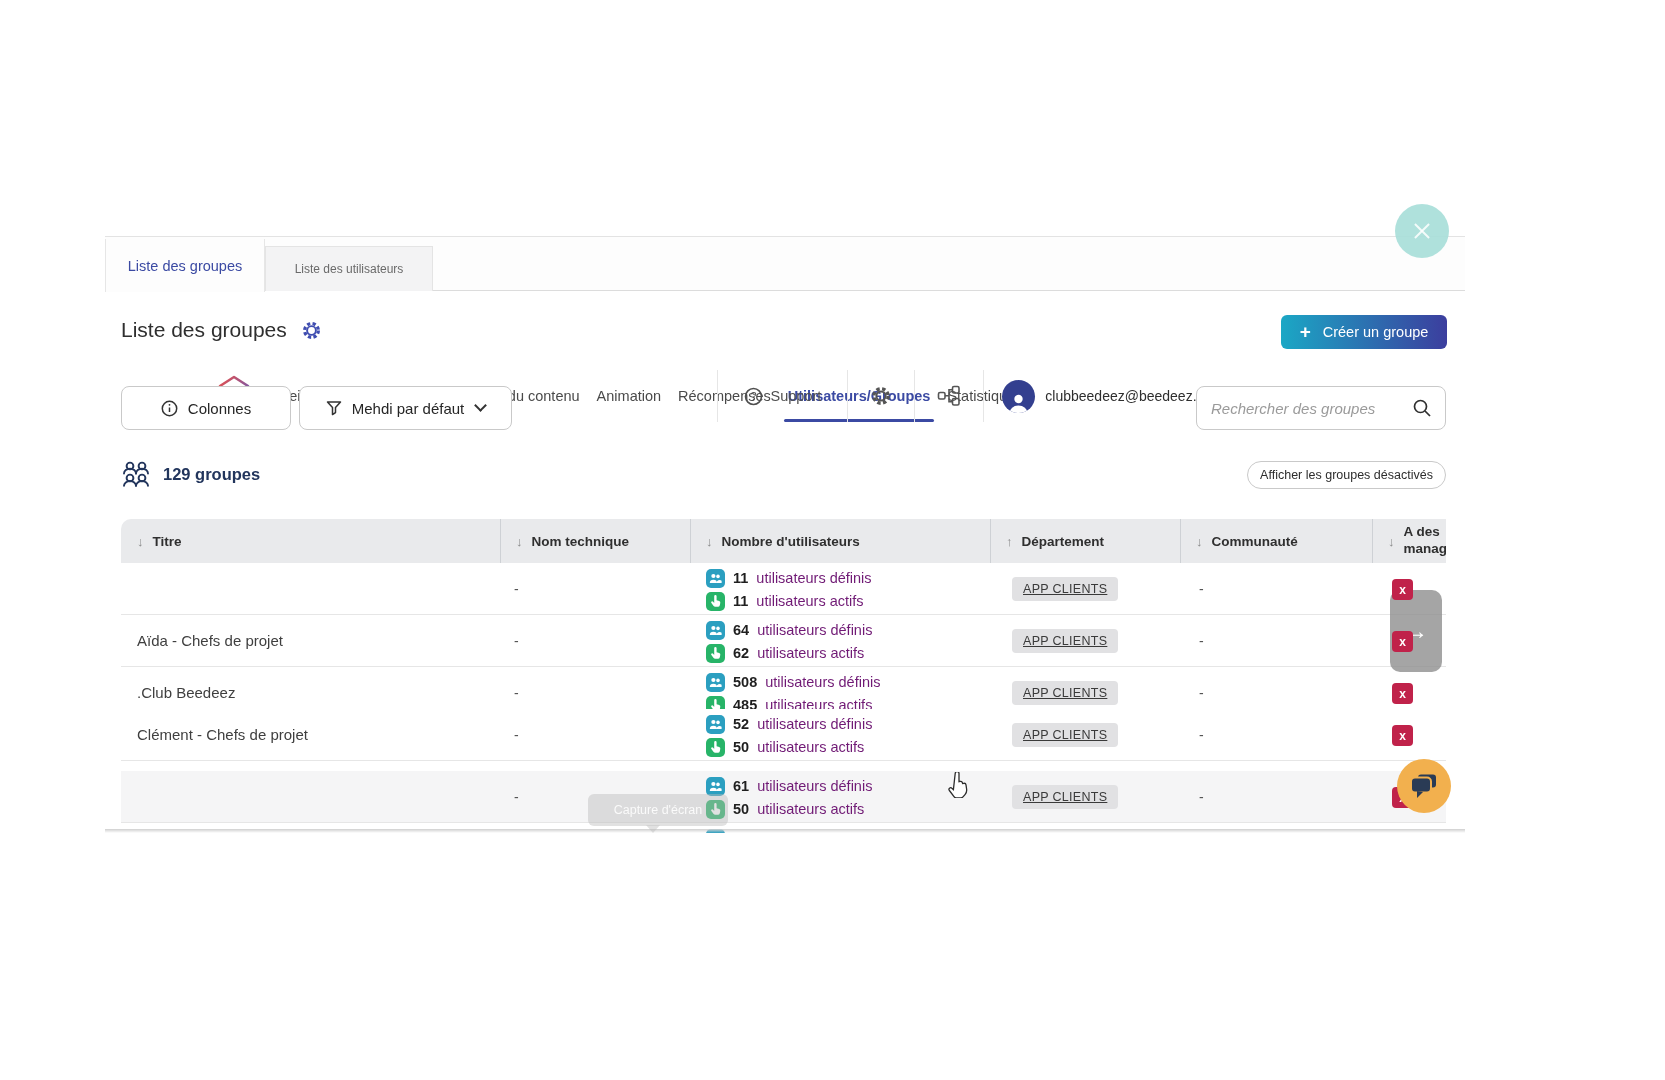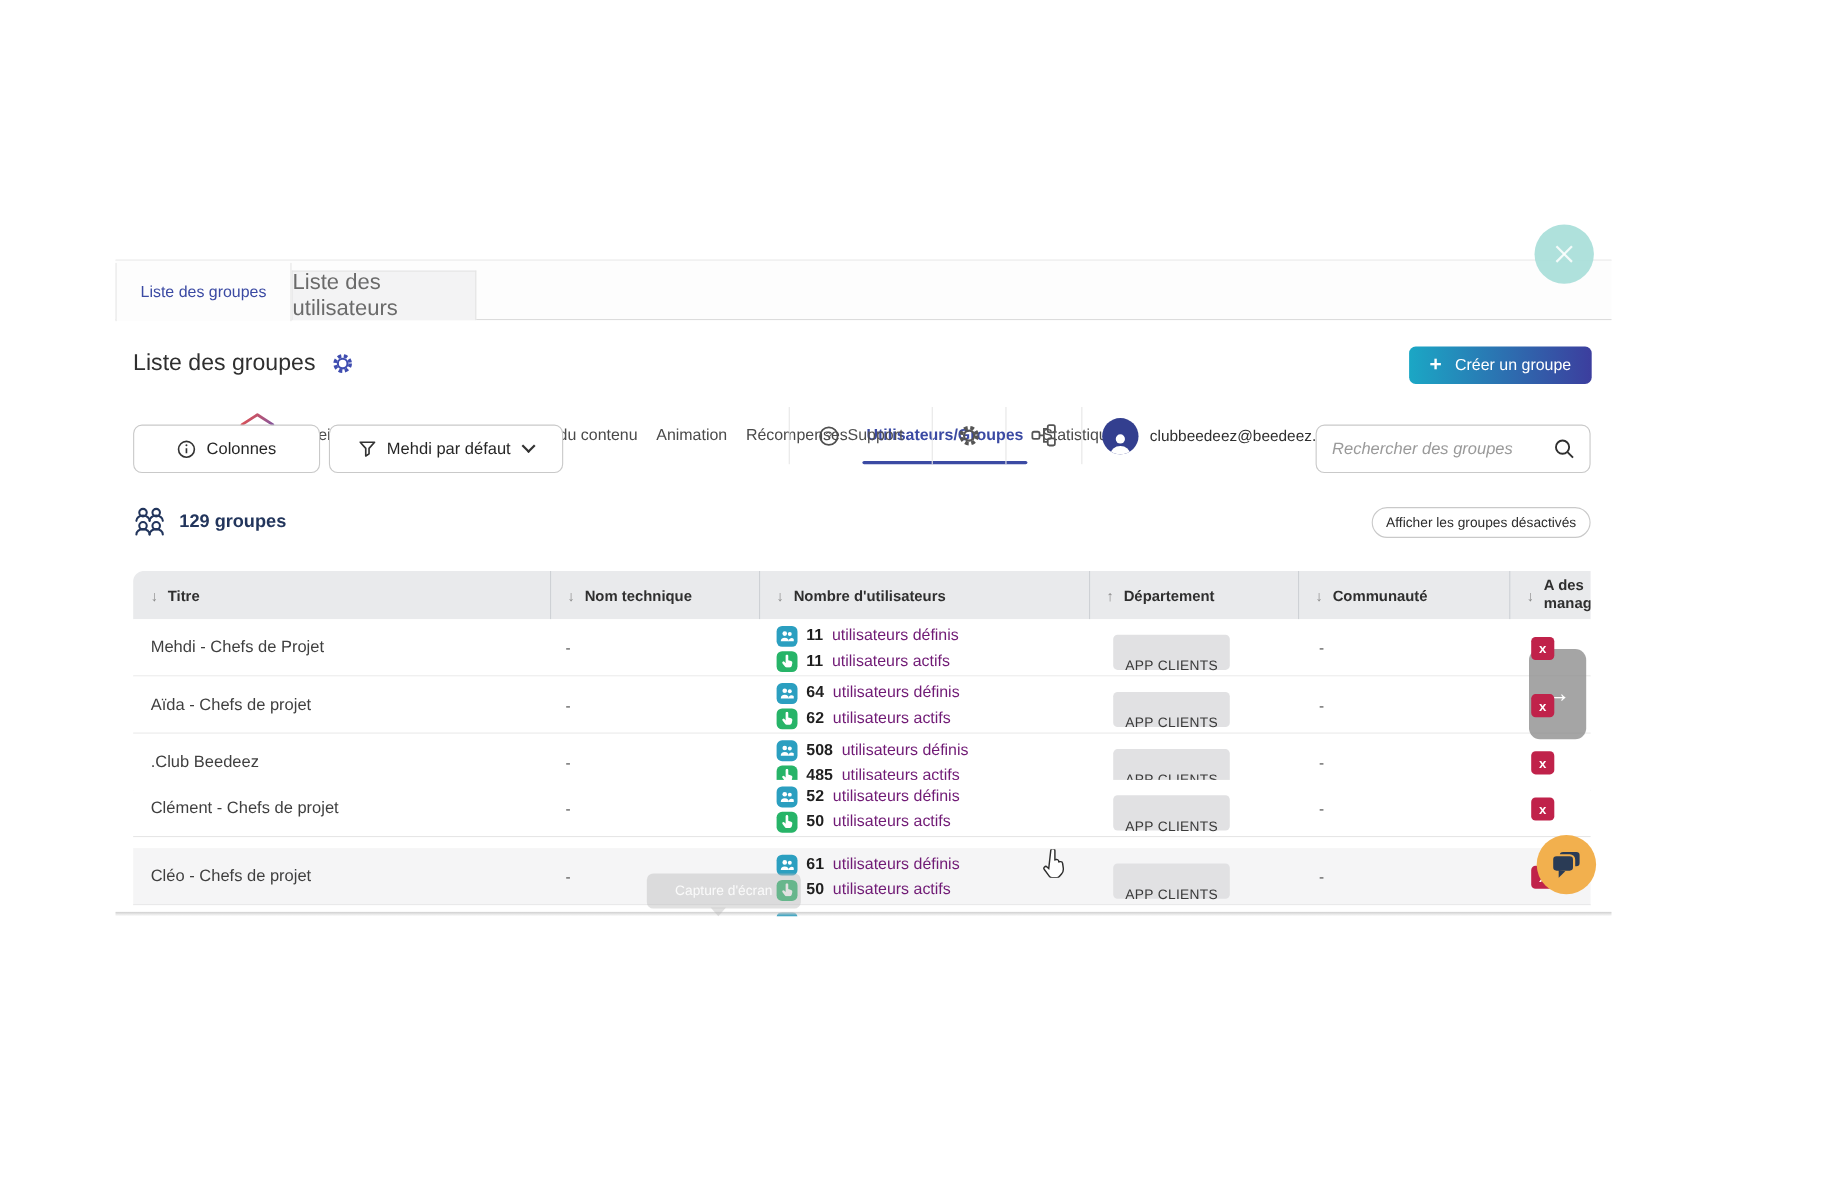--- a/index.html
+++ b/index.html
@@ -34,21 +34,21 @@
   .close-circle .bar.b1 { transform:rotate(45deg); }
   .close-circle .bar.b2 { transform:rotate(-45deg); }
 
   
   .tabs-strip { left:105px; top:237px; width:1360px; height:54px; border-bottom:1px solid #dcdcdc; background:#fdfdfd; }
   .tab { position:absolute; display:flex; align-items:center; justify-content:center; cursor:pointer; }
   .tab-active { left:0; top:2px; width:160px; height:53px; background:#fdfdfd;
     border-left:1px solid #e6e6e6; border-right:1px solid #e6e6e6; z-index:2;
     color:#3b4aa3; font-size:14.5px; }
   .tab-inactive { left:160px; top:9px; width:168px; height:45px; background:#f3f3f4;
-    border:1px solid #e4e4e4; border-bottom:none; color:#6a6a6a; font-size:20px; }
+    border:1px solid #e4e4e4; border-bottom:none; color:#6a6a6a; font-size:12px; }
 
   
   .page-title-row { left:121px; top:318px; display:flex; align-items:center; gap:14px; }
   .page-title { font-size:21px; color:#2f2f2f; }
   .title-gear { cursor:pointer; display:flex; }
   .create-btn { left:1281px; top:315px; width:166px; height:34px; border-radius:6px;
     background:linear-gradient(90deg,#1ba7c5,#3c3e9e); color:#fff; display:flex;
     align-items:center; justify-content:center; gap:12px; font-size:14.5px; cursor:pointer; }
   .create-plus { font-size:19px; font-weight:bold; line-height:1; margin-top:-2px; }
   .outline-btn { background:#fff; border:1px solid #c9c9c9; display:flex; align-items:center;
@@ -83,22 +83,22 @@
   .tr.hover { background:#f5f5f6; }
   .td-title { position:absolute; left:16px; top:0; line-height:52px; font-size:15px; color:#3f3f3f; white-space:nowrap; }
   .td-tech { position:absolute; left:393px; top:0; line-height:52px; font-size:14px; color:#555; }
   .td-users { position:absolute; left:585px; top:5px; display:flex; flex-direction:column; gap:3px;justify-content:space-between; }
   .uline { display:flex; align-items:center; gap:8px; height:20px; }
   .uicon { width:19px; height:19px; border-radius:5px; display:flex; align-items:center; justify-content:center; }
   .uicon.defined { background:#2b9fc0; }
   .uicon.actives { background:#27b468; }
   .unum { font-size:14.5px; font-weight:bold; color:#1f1f1f; }
   .usuffix { font-size:14.5px; color:#701a75; }
-  .td-dept { position:absolute; left:891px; top:14px; height:24px; padding:16px 11px; background:#e1e1e3;
-    border-radius:4px; font-size:12.5px; color:#3a3a3a; line-height:24px; letter-spacing:0.3px; }
+  .td-dept { position:absolute; left:891px; top:14px; height:24px; padding:0 11px; background:#e1e1e3;
+    border-radius:4px; font-size:12.5px; color:#3a3a3a; line-height:24px; letter-spacing:0.3px;text-decoration:underline; }
   .td-comm { position:absolute; left:1078px; top:0; line-height:52px; font-size:14px; color:#555; }
   .td-del { position:absolute; left:1271px; top:16px; width:21px; height:21px; border-radius:4px;
     background:#c0224a; color:#fff; font-size:12px; font-weight:bold; display:flex;
     align-items:center; justify-content:center; cursor:pointer; z-index:5; }
   .scroll-overlay { position:absolute; left:1269px; top:71px; width:52px; height:82px;
     background:rgba(140,140,140,0.78); border-radius:10px; z-index:4; display:flex;
     align-items:center; justify-content:center; cursor:pointer; }
   .scroll-overlay span { color:#fff; font-size:24px; }
 
   
@@ -287,21 +287,20 @@
         <span class="lbl">Communauté</span>
       </div>
       <div class="th-sep" style="left:1251px"></div>
       <div class="th" style="left:1251px;width:74px">
         <span class="sort">↓</span>
         <span class="lbl" style="white-space:normal;line-height:1.25">A des manag</span>
       </div>
     </div>
 
     <div class="tr" style="top:44px">
-      <span class="td-title">Mehdi - Chefs de Projet</span>
       <span class="td-tech">-</span>
       <div class="td-users">
         <div class="uline">
             <span class="uicon defined">
               <svg width="13" height="11" viewBox="0 0 13 11">
                 <circle cx="4.4" cy="3" r="2.1" fill="#fff"></circle>
                 <circle cx="9" cy="3.4" r="1.8" fill="#fff"></circle>
                 <path d="M0.8 10 a3.6 3.3 0 0 1 7.2 0 z" fill="#fff"></path>
                 <path d="M7.6 10 a3 2.8 0 0 1 5 -2.2 l0 2.2 z" fill="#fff"></path>
               </svg>
@@ -411,21 +410,20 @@
             <span class="unum">50</span>
             <span class="usuffix">utilisateurs actifs</span>
           </div>
       </div>
       <span class="td-dept">APP CLIENTS</span>
       <span class="td-comm">-</span>
       <div class="td-del">x</div>
     </div>
 
     <div class="tr hover" style="top:252px">
-      <span class="td-title">Cléo - Chefs de projet</span>
       <span class="td-tech">-</span>
       <div class="td-users">
         <div class="uline">
             <span class="uicon defined">
               <svg width="13" height="11" viewBox="0 0 13 11">
                 <circle cx="4.4" cy="3" r="2.1" fill="#fff"></circle>
                 <circle cx="9" cy="3.4" r="1.8" fill="#fff"></circle>
                 <path d="M0.8 10 a3.6 3.3 0 0 1 7.2 0 z" fill="#fff"></path>
                 <path d="M7.6 10 a3 2.8 0 0 1 5 -2.2 l0 2.2 z" fill="#fff"></path>
               </svg>

